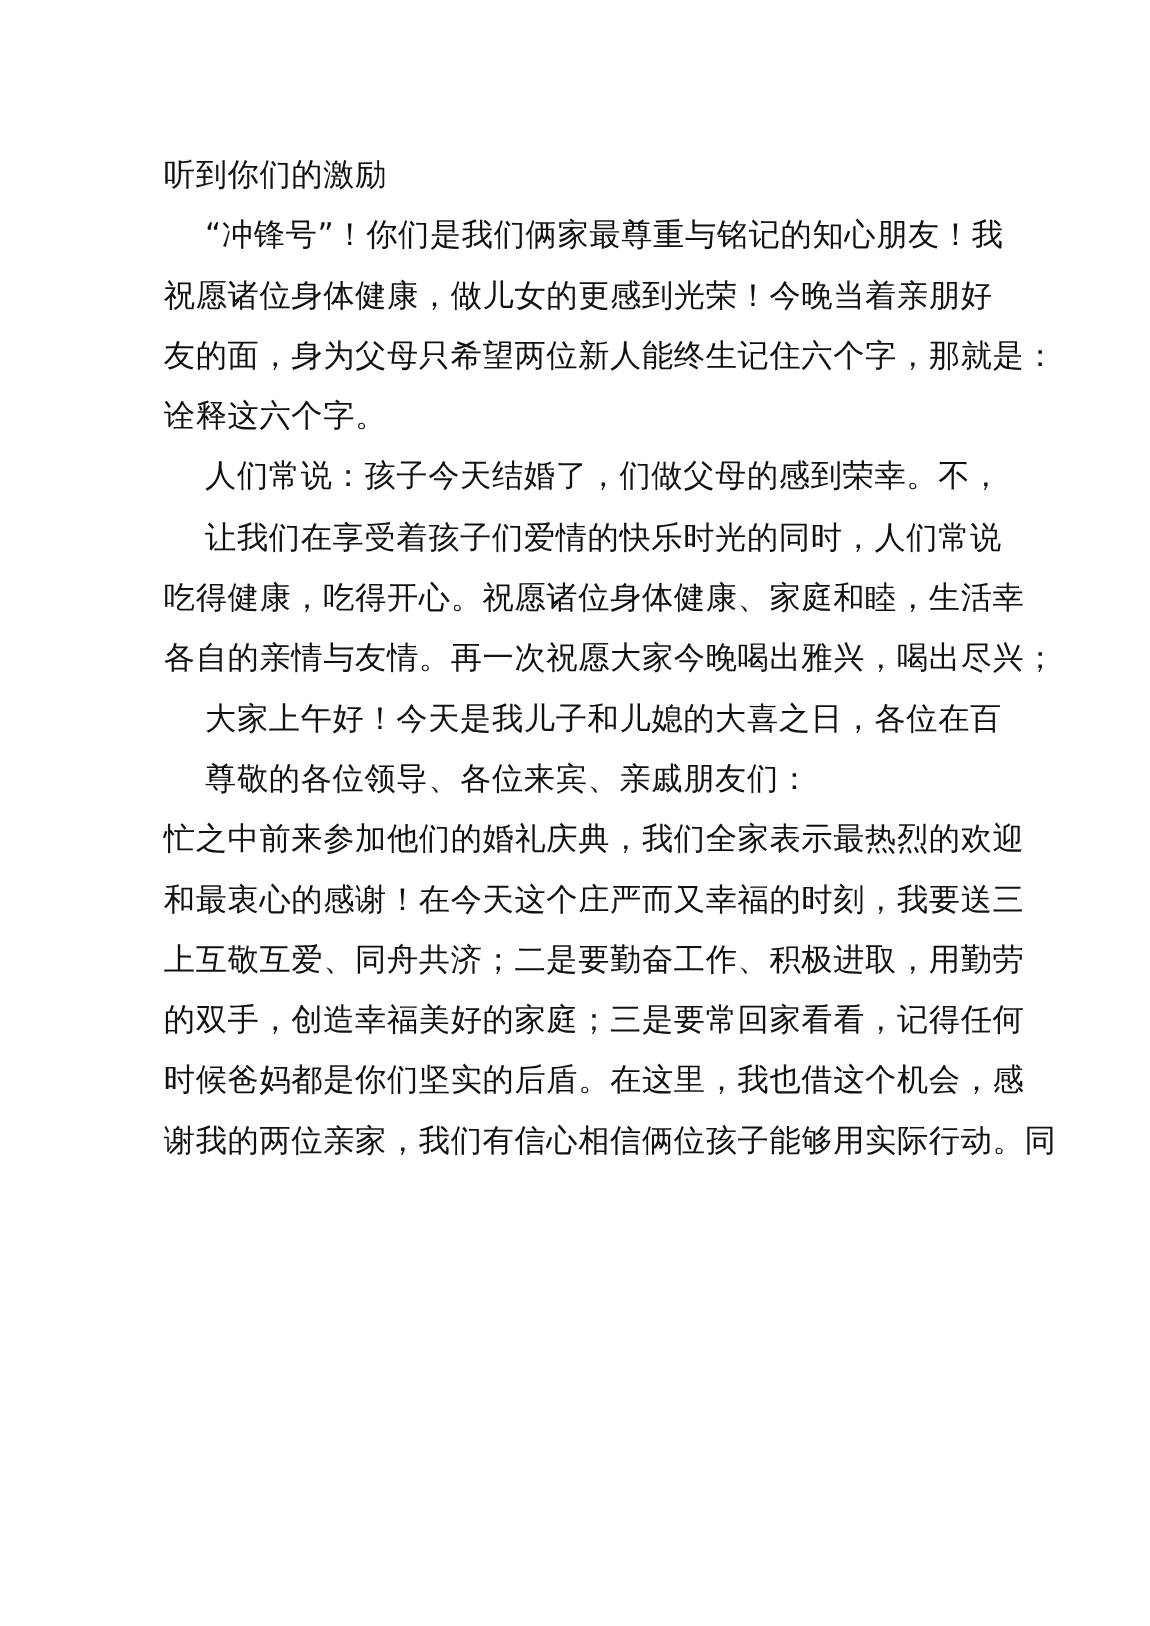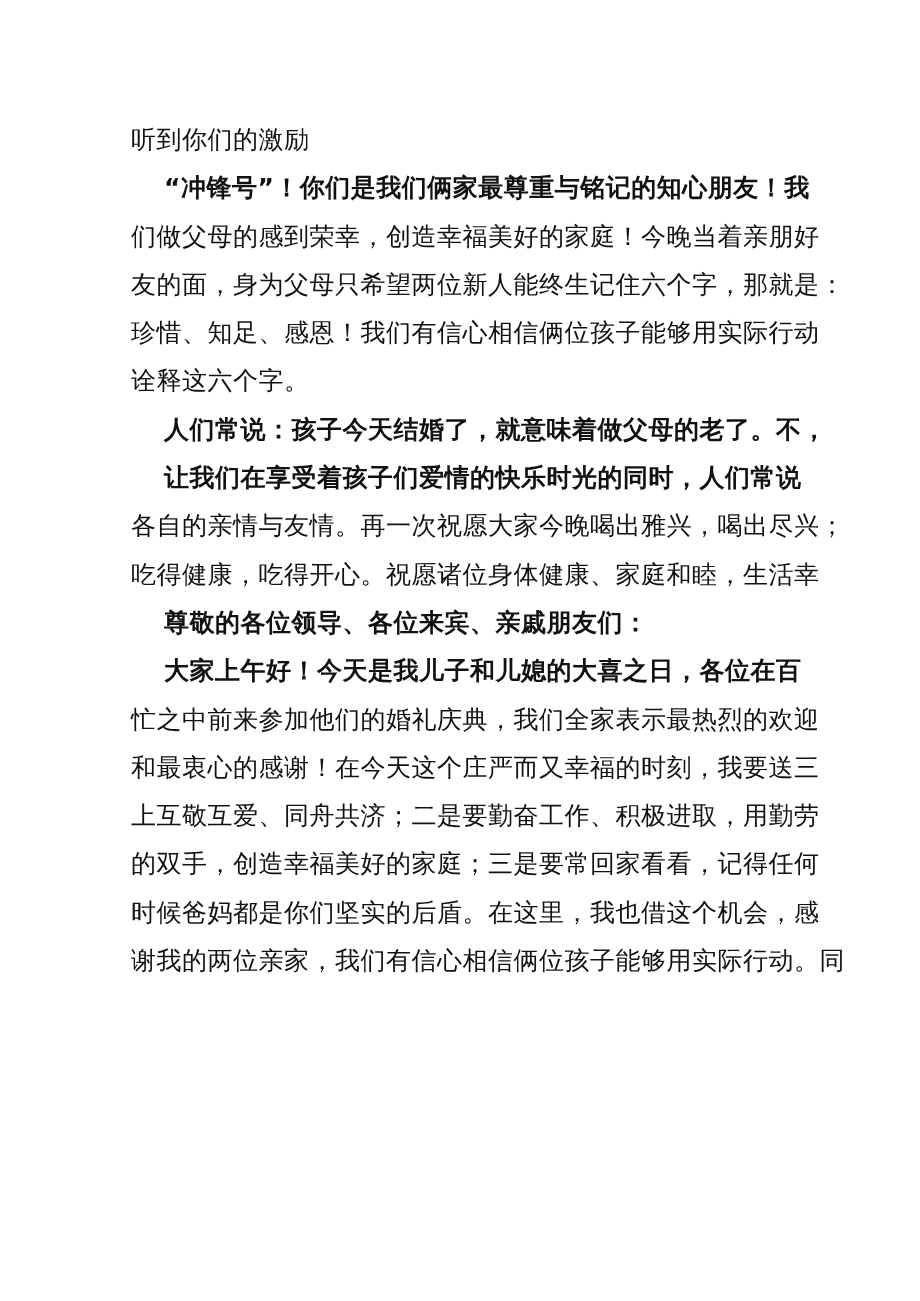--- a/index.html
+++ b/index.html
@@ -31,40 +31,38 @@
     }
     .line {
       font-size: 25px;
       line-height: 48.3px;
       height: 48.3px;
       white-space: nowrap;
       letter-spacing: 0.5px;
     }
     .line.indent {
       padding-left: 33px;
-      font-weight: bold;
     }
   </style>
 </head>
 <body>
 
 <div class="page">
   <div class="text-block">
     <div class="line">听到你们的激励</div>
     <div class="line indent">“冲锋号”！你们是我们俩家最尊重与铭记的知心朋友！我</div>
-    <div class="line">们做父母的感到荣幸，创造幸福美好的家庭！今晚当着亲朋好</div>
+    <div class="line">祝愿诸位身体健康，做儿女的更感到光荣！今晚当着亲朋好</div>
     <div class="line">友的面，身为父母只希望两位新人能终生记住六个字，那就是：</div>
-    <div class="line">珍惜、知足、感恩！我们有信心相信俩位孩子能够用实际行动</div>
     <div class="line">诠释这六个字。</div>
-    <div class="line indent">人们常说：孩子今天结婚了，就意味着做父母的老了。不，</div>
+    <div class="line indent">人们常说：孩子今天结婚了，们做父母的感到荣幸。不，</div>
     <div class="line indent">让我们在享受着孩子们爱情的快乐时光的同时，人们常说</div>
+    <div class="line">吃得健康，吃得开心。祝愿诸位身体健康、家庭和睦，生活幸</div>
     <div class="line">各自的亲情与友情。再一次祝愿大家今晚喝出雅兴，喝出尽兴；</div>
-    <div class="line">吃得健康，吃得开心。祝愿诸位身体健康、家庭和睦，生活幸</div>
+    <div class="line indent">大家上午好！今天是我儿子和儿媳的大喜之日，各位在百</div>
     <div class="line indent">尊敬的各位领导、各位来宾、亲戚朋友们：</div>
-    <div class="line indent">大家上午好！今天是我儿子和儿媳的大喜之日，各位在百</div>
     <div class="line">忙之中前来参加他们的婚礼庆典，我们全家表示最热烈的欢迎</div>
     <div class="line">和最衷心的感谢！在今天这个庄严而又幸福的时刻，我要送三</div>
     <div class="line">上互敬互爱、同舟共济；二是要勤奋工作、积极进取，用勤劳</div>
     <div class="line">的双手，创造幸福美好的家庭；三是要常回家看看，记得任何</div>
     <div class="line">时候爸妈都是你们坚实的后盾。在这里，我也借这个机会，感</div>
     <div class="line">谢我的两位亲家，我们有信心相信俩位孩子能够用实际行动。同</div>
   </div>
 </div>
 
 </body></html>

